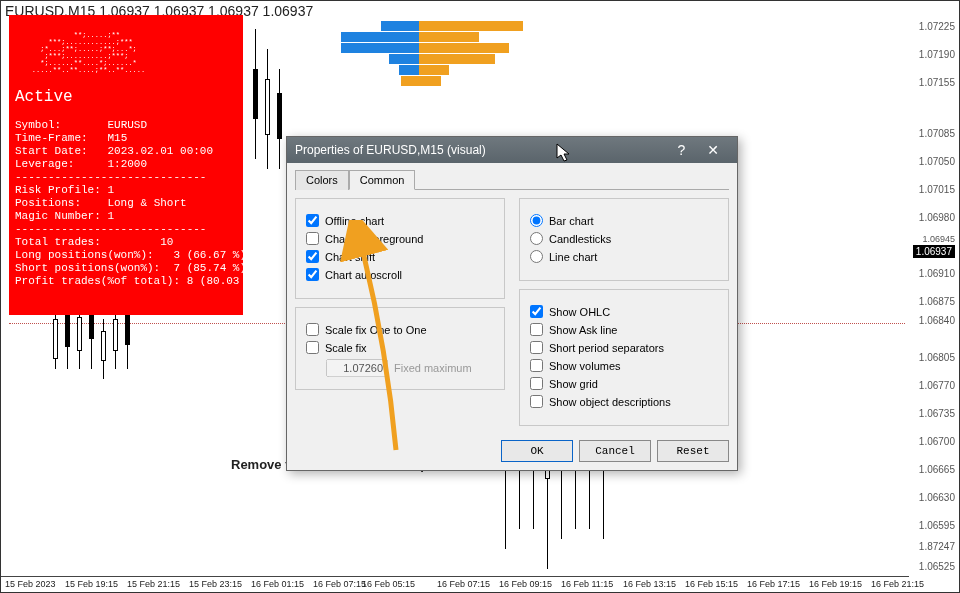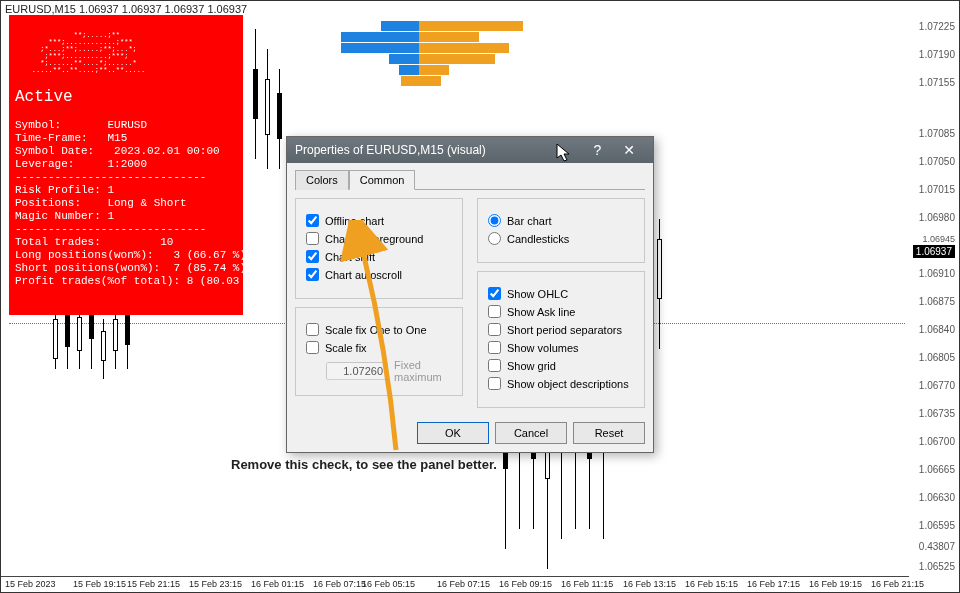--- a/index.html
+++ b/index.html
@@ -1,51 +1,51 @@
 <!DOCTYPE html>
 <html><head>
 <meta charset="utf-8">
 <style>
 * { box-sizing: border-box; margin: 0; padding: 0; }
 body { width: 960px; height: 593px; background: #fff; font-family: "Segoe UI", Tahoma, sans-serif; font-size: 11px; position: relative; overflow: hidden; border: 1px solid #333; }
 .chart-area { position: absolute; inset: 0; }
-.top-info { position: absolute; top: 2px; left: 4px; font-size: 11px; color: #222; }
+.top-info { position: absolute; top: 2px; left: 4px; font-size: 14px; color: #222; }
 .price-axis { position: absolute; right: 4px; top: 20px; bottom: 30px; width: 48px; }
 .price-tick { position: absolute; right: 0; font-size: 10px; color: #555; }
 .price-current { background: #000; color: #fff; font-size: 10px; padding: 1px 3px; position: absolute; right: 0; }
 .time-axis { position: absolute; bottom: 2px; left: 0; right: 50px; height: 14px; border-top: 1px solid #444; }
 .time-tick { position: absolute; font-size: 9px; color: #222; top: 2px; white-space: nowrap; }
 .candles { position: absolute; inset: 18px 54px 18px 4px; }
 .candle { position: absolute; width: 1px; background: #000; }
 .candle .body { position: absolute; width: 5px; left: -2px; background: #000; }
 .candle .body.h { background: #fff; border: 1px solid #000; }
 .red-panel { position: absolute; top: 14px; left: 8px; width: 234px; height: 300px; background: #ff0000; color: #fff; font-family: "Consolas","Courier New",monospace; font-size: 11px; padding: 4px 6px; line-height: 13px; white-space: pre; overflow: hidden; }
 .red-panel .title { font-size: 16px; margin: 4px 0 2px 0; }
 .vol-profile { position: absolute; top: 20px; left: 340px; width: 180px; height: 70px; }
 .vp-row { position: absolute; height: 10px; display: flex; }
 .vp-blue { background: #1e82e0; height: 100%; }
 .vp-orange { background: #f0a020; height: 100%; }
-.dialog { position: absolute; left: 285px; top: 135px; width: 368px; background: #f0f0f0; border: 1px solid #666; box-shadow: 3px 3px 10px rgba(0,0,0,.3); z-index: 50; }
+.dialog { position: absolute; left: 285px; top: 135px; width: 452px; background: #f0f0f0; border: 1px solid #666; box-shadow: 3px 3px 10px rgba(0,0,0,.3); z-index: 50; }
 .dlg-title { background: linear-gradient(#6f787e,#5a646b); color: #fff; height: 26px; font-size: 12px; display: flex; align-items: center; padding: 0 8px; }
 .dlg-title .spacer { flex: 1; }
 .dlg-title .hbtn { margin-left: 2px; text-align: center; font-size: 14px; line-height: 22px; color: #fff; cursor: pointer; padding: 0 10px; }
 .dlg-body { padding: 6px 8px 8px 8px; background: #f0f0f0; }
 .tabs { border-bottom: 1px solid #aaa; display: flex; gap: 0; margin-bottom: 8px; }
 .tab { padding: 3px 10px; font-size: 11px; border: 1px solid #aaa; border-bottom: none; background: #e6e6e6; position: relative; top: 1px; cursor: pointer; }
 .tab.active { background: #f0f0f0; border-bottom: 1px solid #f0f0f0; }
 .cols { display: flex; gap: 14px; }
 .col { flex: 1; }
 .group { border: 1px solid #c8c8c8; padding: 10px 10px 12px 10px; margin-bottom: 8px; }
 .chk, .rad { display: flex; align-items: center; gap: 6px; font-size: 11px; margin: 5px 0; }
 .chk input, .rad input { width: 13px; height: 13px; }
 .fx-row { display: flex; align-items: center; gap: 6px; margin: 5px 0 0 20px; }
 .fx-row input[type=text] { width: 62px; font-size: 11px; padding: 1px 3px; text-align: right; }
 .fx-row .lbl { color: #999; font-size: 11px; }
 .btns { display: flex; justify-content: flex-end; gap: 6px; padding-top: 6px; }
-.btns button { width: 72px; height: 22px; font-size: 11px; border: 1px solid #888; background: #e8e8e8; cursor: pointer; }
+.btns button { width: 72px; height: 22px; font-size: 11px; border: 1px solid #888; background: #e8e8e8; cursor: pointer; font-family: Liberation Mono, monospace; }
 .btns button.primary { border: 1px solid #0a64c8; }
 .cursor { position: absolute; left: 555px; top: 142px; z-index: 60; font-size: 16px; }
 .annotation { position: absolute; left: 230px; top: 456px; font-size: 13px; font-weight: bold; color: #222; }
 .arrow-svg { position: absolute; left: 335px; top: 219px; z-index: 55; pointer-events: none; }
 .hline { position: absolute; height: 0; border-top: 1px dotted #c0504d; left: 8px; right: 54px; }
 </style>
 </head>
 <body>
 
 <div class="chart-area">
@@ -153,35 +153,35 @@
     <div class="price-tick" style="top:28px">1.07190</div>
     <div class="price-tick" style="top:56px">1.07155</div>
     <div class="price-tick" style="top:107px">1.07085</div>
     <div class="price-tick" style="top:135px">1.07050</div>
     <div class="price-tick" style="top:163px">1.07015</div>
     <div class="price-tick" style="top:191px">1.06980</div>
     <div class="price-tick" style="top:213px;font-size:9px">1.06945</div>
     <div class="price-current" style="top:224px">1.06937</div>
     <div class="price-tick" style="top:247px">1.06910</div>
     <div class="price-tick" style="top:275px">1.06875</div>
-    <div class="price-tick" style="top:303px">1.06840</div>
+    <div class="price-tick" style="top:294px">1.06840</div>
     <div class="price-tick" style="top:331px">1.06805</div>
     <div class="price-tick" style="top:359px">1.06770</div>
     <div class="price-tick" style="top:387px">1.06735</div>
     <div class="price-tick" style="top:415px">1.06700</div>
     <div class="price-tick" style="top:443px">1.06665</div>
     <div class="price-tick" style="top:471px">1.06630</div>
     <div class="price-tick" style="top:499px">1.06595</div>
-    <div class="price-tick" style="top:520px">0.43807</div>
+    <div class="price-tick" style="top:520px">1.87247</div>
     <div class="price-tick" style="top:540px">1.06525</div>
   </div>
 
   <div class="time-axis">
     <div class="time-tick" style="left:4px">15 Feb 2023</div>
-    <div class="time-tick" style="left:72px">15 Feb 19:15</div>
+    <div class="time-tick" style="left:64px">15 Feb 19:15</div>
     <div class="time-tick" style="left:126px">15 Feb 21:15</div>
     <div class="time-tick" style="left:188px">15 Feb 23:15</div>
     <div class="time-tick" style="left:250px">16 Feb 01:15</div>
     <div class="time-tick" style="left:312px">16 Feb 07:15</div>
     <div class="time-tick" style="left:361px">16 Feb 05:15</div>
     <div class="time-tick" style="left:436px">16 Feb 07:15</div>
     <div class="time-tick" style="left:498px">16 Feb 09:15</div>
     <div class="time-tick" style="left:560px">16 Feb 11:15</div>
     <div class="time-tick" style="left:622px">16 Feb 13:15</div>
     <div class="time-tick" style="left:684px">16 Feb 15:15</div>
@@ -194,21 +194,21 @@
 <div class="red-panel">
 <span style="font-size:7px; line-height:7px; display:block;">              **;.....;**
         ***;............;***
       ;*...;**;.....;**;...*;
        ;***;..........;***;
       *;......**....*;......*
     .....**..**....;**..**.....</span>
 <div class="title">Active</div>
 <span>Symbol:</span>       <span>EURUSD</span>
 <span>Time-Frame:</span>   <span>M15</span>
-<span>Symbol Date:</span>   <span>2023.02.01 00:00</span>
+<span>Start Date:</span>   <span>2023.02.01 00:00</span>
 <span>Leverage:</span>     <span>1:2000</span>
 <span>-----------------------------</span>
 <span>Risk Profile:</span> <span>1</span>
 <span>Positions:</span>    <span>Long &amp; Short</span>
 <span>Magic Number:</span> <span>1</span>
 <span>-----------------------------</span>
 <span>Total trades:</span>         <span>10</span>
 <span>Long positions(won%):</span>   <span>3 (66.67 %)</span>
 <span>Short positions(won%):</span>  <span>7 (85.74 %)</span>
 <span>Profit trades(%of total):</span> <span>8 (80.03 %)</span>
@@ -264,20 +264,24 @@
       <div class="col">
         <div class="group">
           <label class="rad">
               <input type="radio" name="ct" checked="" style="">
               <span>Bar chart</span>
             </label>
           <label class="rad">
               <input type="radio" name="ct" style="">
               <span>Candlesticks</span>
             </label>
+          <label class="rad">
+              <input type="radio" name="ct" style="">
+              <span>Line chart</span>
+            </label>
         </div>
         <div class="group">
           <label class="chk">
               <input type="checkbox" checked="" style="">
               <span>Show OHLC</span>
             </label>
           <label class="chk">
               <input type="checkbox" style="">
               <span>Show Ask line</span>
             </label>

